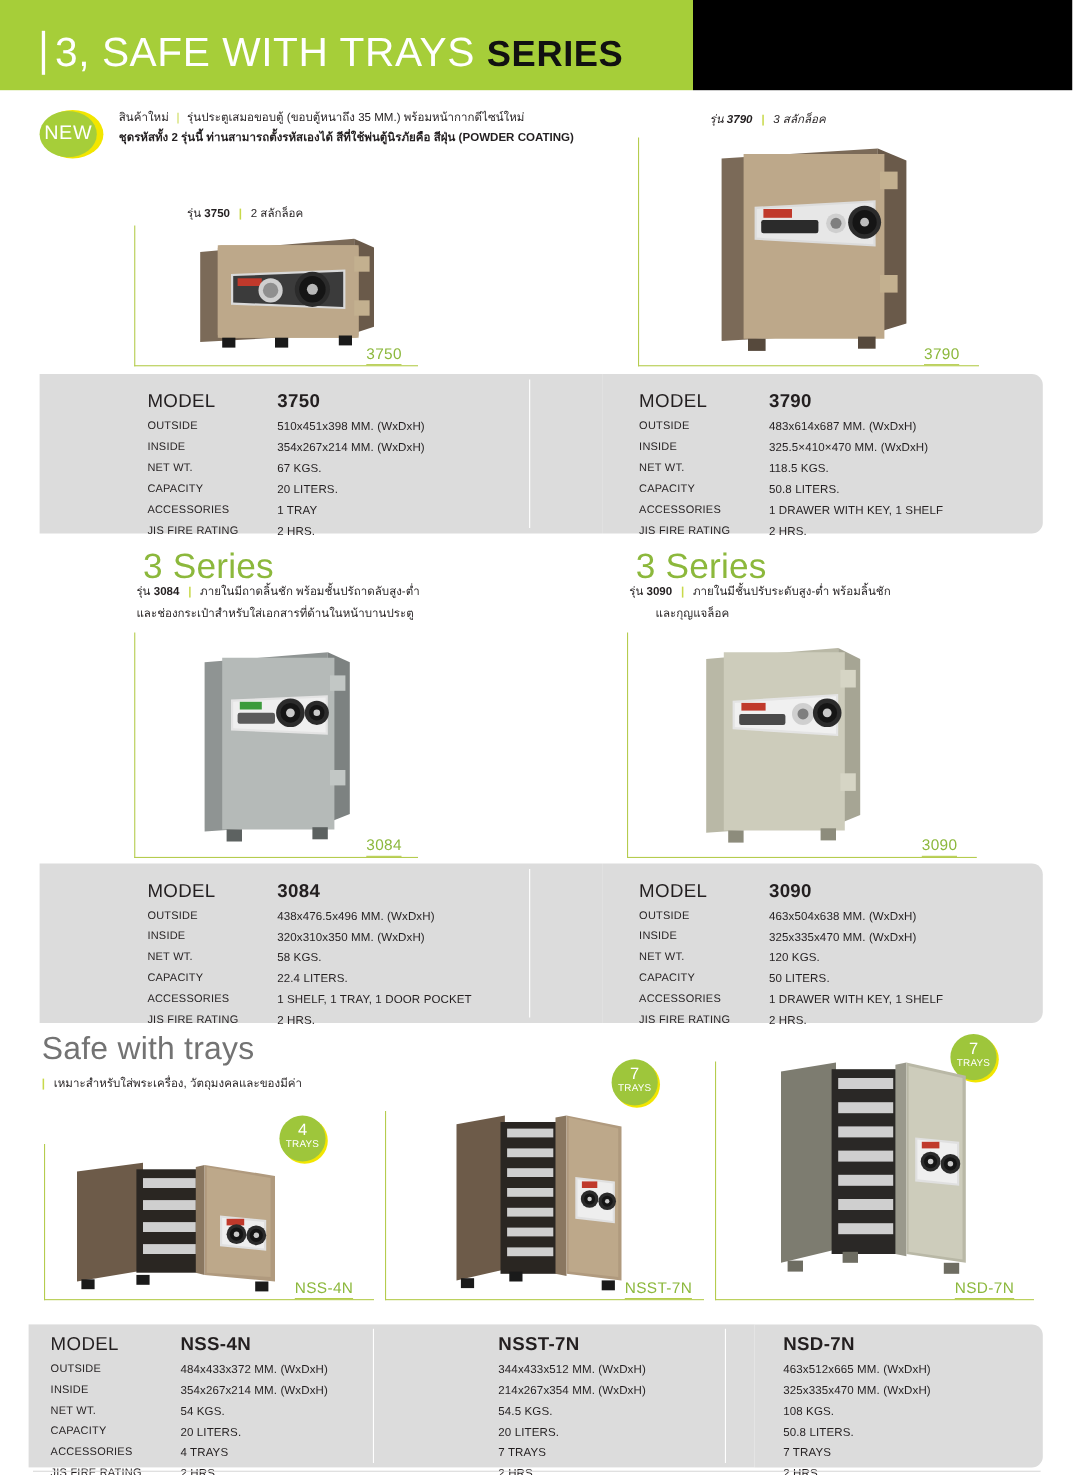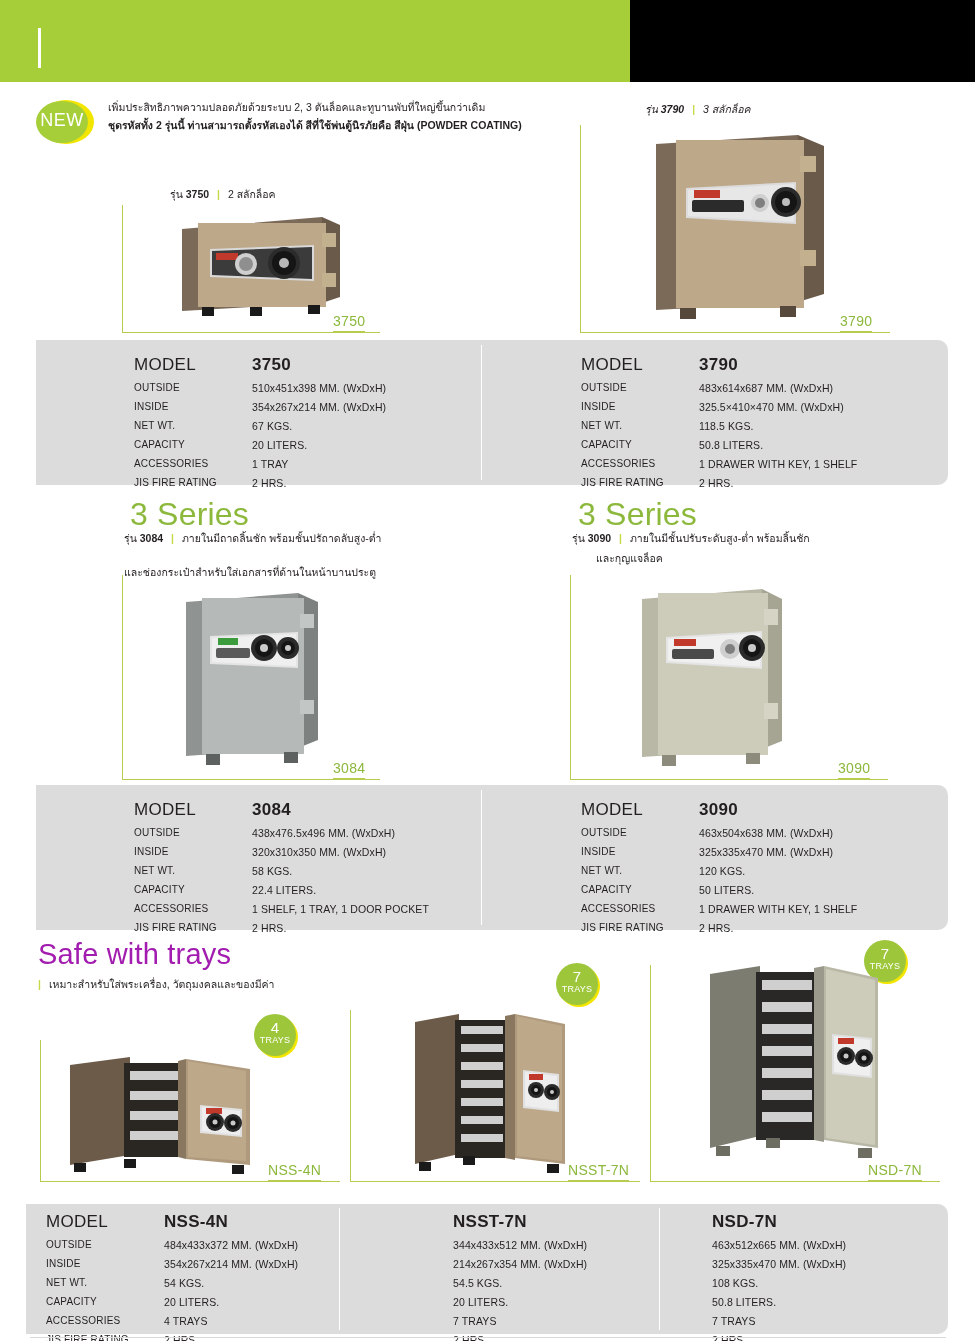--- a/index.html
+++ b/index.html
@@ -108,21 +108,21 @@
   .spec-row.head .v { font-size: 17px; font-weight: 700; letter-spacing: .3px; }
   .vdiv { position: absolute; width: 1px; background: #ffffff; }
 
   
   .series-h {
     position: absolute;
     font-size: 32px; color: #8cb83c; letter-spacing: .2px; white-space: nowrap;
   }
   .big-h {
     position: absolute;
-    font-size: 29px; color: #a21caf; letter-spacing: .2px; white-space: nowrap;
+    font-size: 29px; color: #737373; letter-spacing: .2px; white-space: nowrap;
   }
   .big-sub {
     position: absolute;
     font-size: 10.5px; color: #231f20; white-space: nowrap;
   }
   .big-sub .bar { color: #c8d94a; padding-right: 5px; font-weight: 700; }
 
   
   .trays-badge { position: absolute; width: 44px; height: 44px; }
   .trays-badge .glow {
@@ -147,30 +147,38 @@
     background: #d9d9d9;
   }
 </style>
 </head>
 <body>
 
 <div class="header">
   <div class="header-green"></div>
   <div class="header-black"></div>
   <div class="header-tick"></div>
+  <div class="header-title">
+    <span>3, SAFE WITH TRAYS</span>
+    <span class="ser">SERIES</span>
+  </div>
 </div>
 
 <div class="new-badge">
   <div class="glow"></div>
   <div class="disc"></div>
   <div class="lbl">NEW</div>
 </div>
 
 <div class="intro">
-  <div class="intro-line">เพิ่มประสิทธิภาพความปลอดภัยด้วยระบบ 2, 3 ตันล็อคและทูบานพับที่ใหญ่ขึ้นกว่าเดิม</div>
+  <div class="intro-line">
+    <span>สินค้าใหม่</span>
+    <span class="intro-sep">|</span>
+    <span>รุ่นประตูเสมอขอบตู้ (ขอบตู้หนาถึง 35 MM.) พร้อมหน้ากากดีไซน์ใหม่</span>
+  </div>
   <div class="intro-line b">ชุดรหัสทั้ง 2 รุ่นนี้ ท่านสามารถตั้งรหัสเองได้ สีที่ใช้พ่นตู้นิรภัยคือ สีฝุ่น (POWDER COATING)</div>
 </div>
 
 <div class="runlbl" style="position:absolute;left:170px;top:186px;">
   <span>รุ่น</span>
   <b>3750</b>
   <span class="bar">|</span>
   <span>2 สลักล็อค</span>
 </div>
 
@@ -290,21 +298,21 @@
   </div>
 </div>
 
 <div class="series-h" style="left:130px;top:496px;">3 Series</div>
 <div class="runlbl" style="position:absolute;left:124px;top:530px;">
   <span>รุ่น</span>
   <b>3084</b>
   <span class="bar">|</span>
   <span>ภายในมีถาดลิ้นชัก พร้อมชั้นปรัถาดลับสูง-ต่ำ</span>
 </div>
-<div class="runlbl" style="position:absolute;left:124px;top:564px;text-align:center;">และช่องกระเป๋าสำหรับใส่เอกสารที่ด้านในหน้าบานประตู</div>
+<div class="runlbl" style="position:absolute;left:124px;top:550px;text-align:center;">และช่องกระเป๋าสำหรับใส่เอกสารที่ด้านในหน้าบานประตู</div>
 
 <div class="bracket" style="left:122px;top:575px;width:258px;height:205px;"></div>
 <svg class="safe" style="left:178px;top:588px;" width="150" height="180" viewBox="0 0 150 180">
   <polygon points="8,14 120,5 120,160 8,168" fill="#8f9493"></polygon>
   <polygon points="120,5 140,14 140,152 120,160" fill="#7d8281"></polygon>
   <polygon points="24,10 126,10 126,166 24,166" fill="#b5bab8"></polygon>
   <rect x="122" y="26" width="14" height="14" fill="#c2c7c5"></rect>
   <rect x="122" y="112" width="14" height="14" fill="#c2c7c5"></rect>
   <polygon points="32,48 120,44 120,80 32,76" fill="#e4e4e4"></polygon>
   <polygon points="34,50 118,46 118,78 34,74" fill="#efefef"></polygon>

